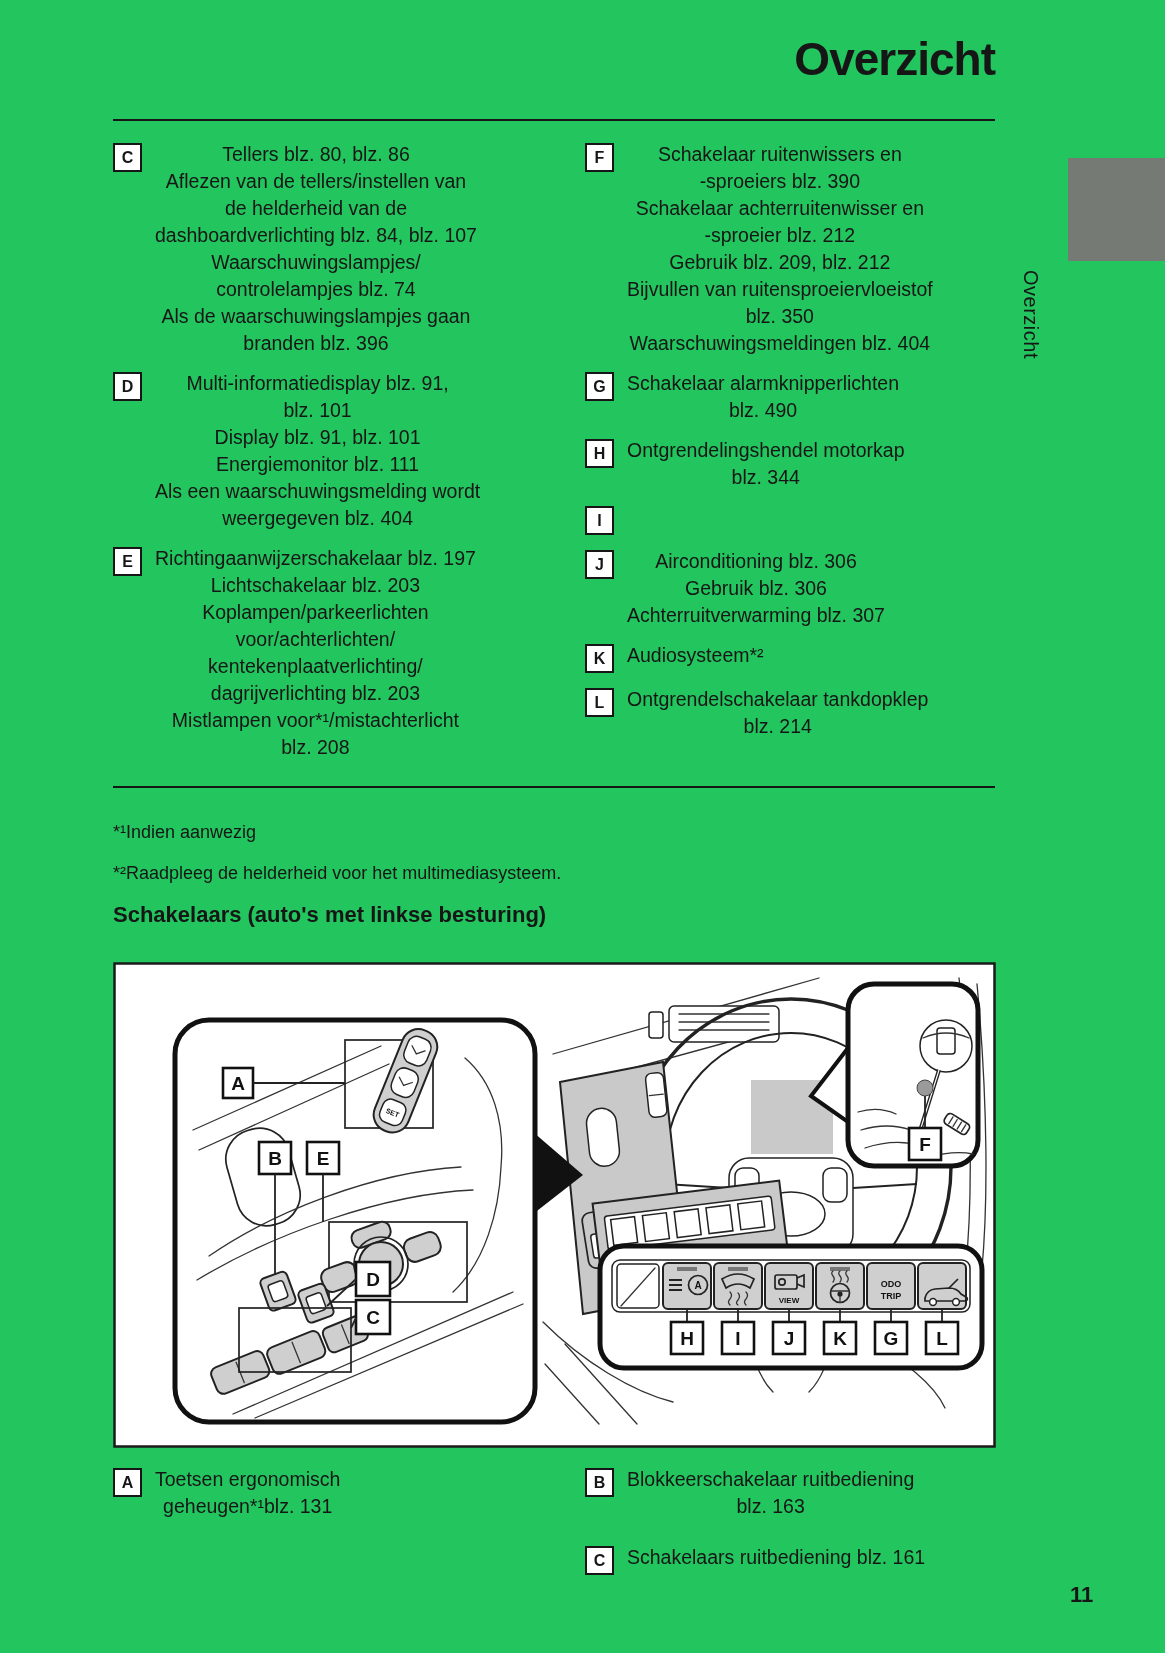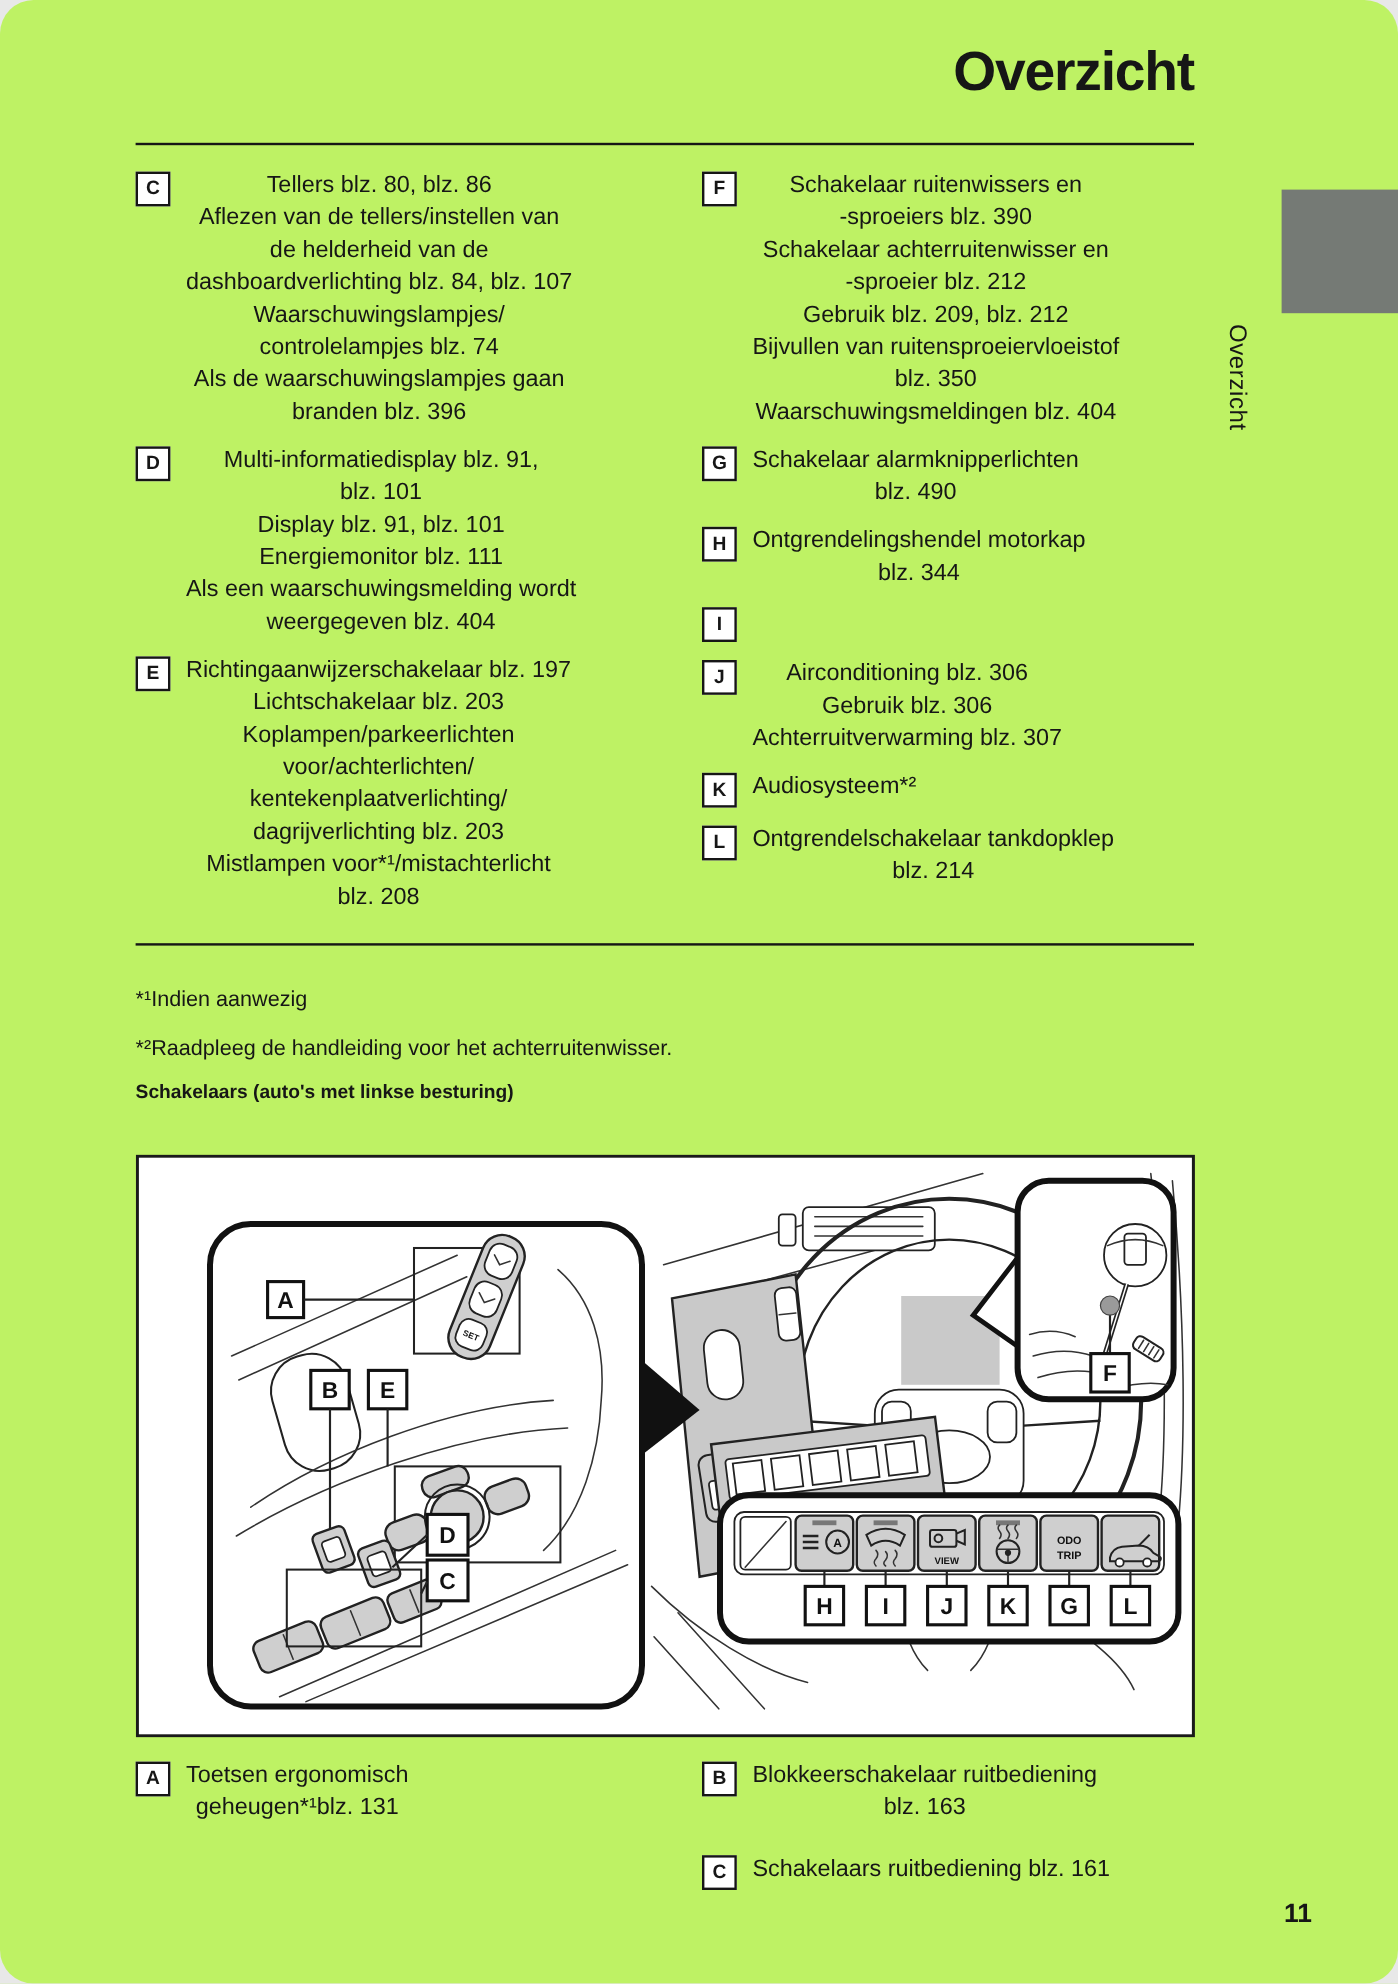--- a/index.html
+++ b/index.html
@@ -1,35 +1,35 @@
 <!DOCTYPE html>
 <html><head>
 <meta charset="utf-8">
 <style>
   html,body{margin:0;padding:0;background:#e8e8e8;}
-  .page{position:relative;width:1165px;height:1653px;background:#bef264;
-        font-family:"Liberation Sans",sans-serif;color:#161616;overflow:hidden;border-radius:28px;}
+  .page{position:relative;width:1165px;height:1653px;background:#22c55e;
+        font-family:"Liberation Sans",sans-serif;color:#161616;overflow:hidden;}
   .title{position:absolute;top:32px;right:170px;font-size:46px;font-weight:700;letter-spacing:-1px;}
   .rule{position:absolute;left:113px;width:882px;height:2px;background:#161616;}
   .r1{top:119px}.r2{top:786px}
   .cols{position:absolute;left:113px;width:882px;display:flex;}
   .cols.top{top:141px;}
   .cols.bottom{top:1466px;}
   .col{display:flex;flex-direction:column;gap:13px;}
   .col.left{width:472px;flex:none;}
   .col.right{flex:1;}
   .item{display:flex;align-items:flex-start;gap:13px;}
   .lbox{width:25px;height:25px;border:2.2px solid #161616;display:flex;align-items:center;
         justify-content:center;font-weight:700;font-size:16px;flex:none;margin-top:2px;background:#fff;}
   .itext{font-size:19.5px;line-height:27px;white-space:pre-line;text-align:center;}
   .tab{position:absolute;left:1068px;top:158px;width:97px;height:103px;background:#757a75;}
   .vlabel{position:absolute;left:1019px;top:270px;font-size:20px;writing-mode:vertical-rl;letter-spacing:.5px;}
   .fnote{position:absolute;left:113px;font-size:18px;}
   .fn1{top:822px}.fn2{top:863px}
-  .sect{position:absolute;left:113px;top:902px;font-size:16px;font-weight:700;}
+  .sect{position:absolute;left:113px;top:902px;font-size:22px;font-weight:700;}
   .diagram{position:absolute;left:113px;top:962px;}
   .pagenum{position:absolute;left:1070px;top:1582px;font-size:22px;font-weight:700;}
   svg{font-family:"Liberation Sans",sans-serif;}
   .s1{fill:none;stroke:#333;stroke-width:1.3;stroke-linecap:round}
   .s2{fill:none;stroke:#222;stroke-width:2}
   .inset{fill:#fff;stroke:#111;stroke-width:5}
   .thin{fill:none;stroke:#222;stroke-width:1.7}
   .gry{fill:#c9c9c9;stroke:#222;stroke-width:2}
   .gbtn{fill:#cfcfcf;stroke:#222;stroke-width:2}
   .wht{fill:#fff;stroke:#222;stroke-width:1.5}
@@ -120,21 +120,21 @@
       <div class="item">
         <span class="lbox">L</span>
         <span class="itext">Ontgrendelschakelaar tankdopklep
 blz. 214</span>
       </div>
     </div>
   </div>
 
   <div class="rule r2"></div>
   <div class="fnote fn1">*¹Indien aanwezig</div>
-  <div class="fnote fn2">*²Raadpleeg de handleiding voor het achterruitenwisser.</div>
+  <div class="fnote fn2">*²Raadpleeg de helderheid voor het multimediasysteem.</div>
   <div class="sect">Schakelaars (auto's met linkse besturing)</div>
 
   <svg class="diagram" width="883" height="486" viewBox="0 0 883 486">
 
     <rect x="1.5" y="1.5" width="880" height="483" fill="#fff" stroke="#1a1a1a" stroke-width="2.5"></rect>
 
     <g>
       <path class="s1" d="M 440,92 L 706,16"></path>
       <path class="s1" d="M 462,122 L 652,70"></path>
       <rect class="wht" x="556" y="44" width="110" height="36" rx="5"></rect>

